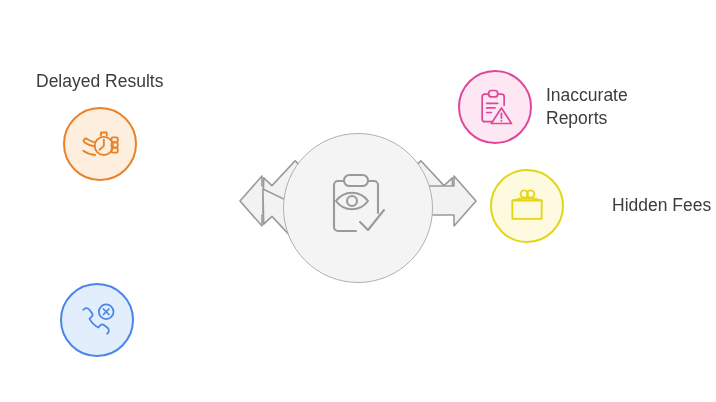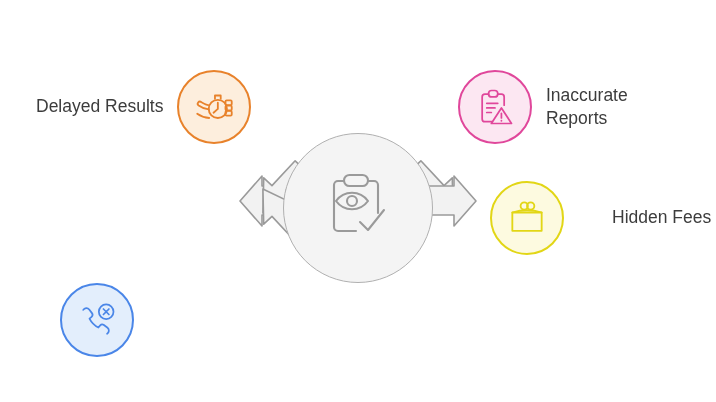--- a/index.html
+++ b/index.html
@@ -47,27 +47,27 @@
     font-size: 17.5px;
     line-height: 1.32;
     color: #3c3c3c;
     white-space: pre-line;
     flex: 0 0 auto;
   }
   .label-right { text-align: left; }
   .label-left  { text-align: right; }
 
   
-  #node-delayed-results   { left: 36px;  top: 70px;  }
+  #node-delayed-results   { left: 36px;  top: 70px; flex-direction: column;  }
   #node-compliance-risks  { left: 44px;  top: 181px; }
   #node-poor-support      { left: 60px;  top: 283px; }
 
   
   #node-inaccurate-reports { left: 458px; top: 70px;  }
-  #node-hidden-fees        { left: 490px; top: 181px; gap: 48px; }
+  #node-hidden-fees        { left: 490px; top: 169px; gap: 48px; }
 
   #hub {
     position: absolute;
     left: 283px;
     top: 133px;
     width: 150px;
     height: 150px;
   }
   .hub-circle {
     position: absolute;

